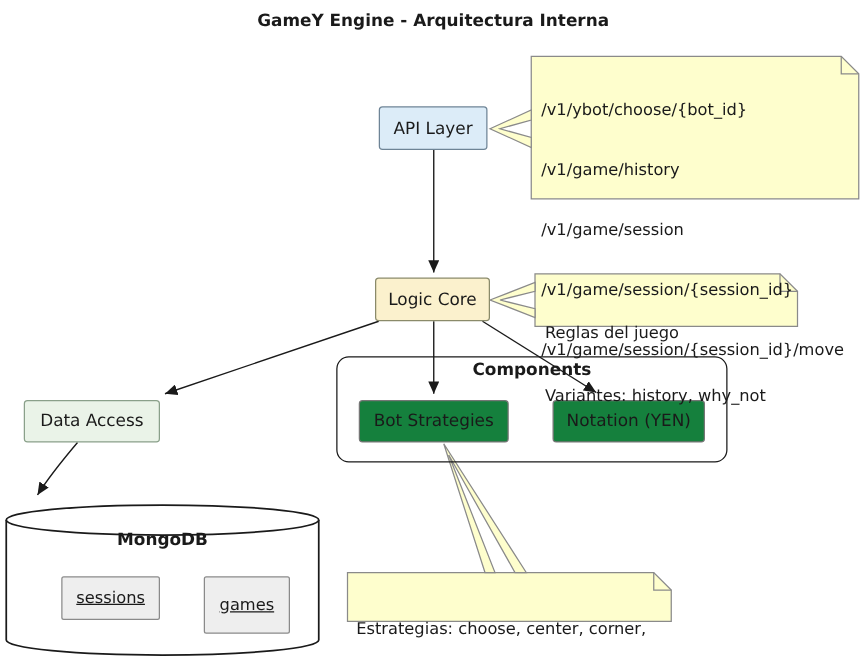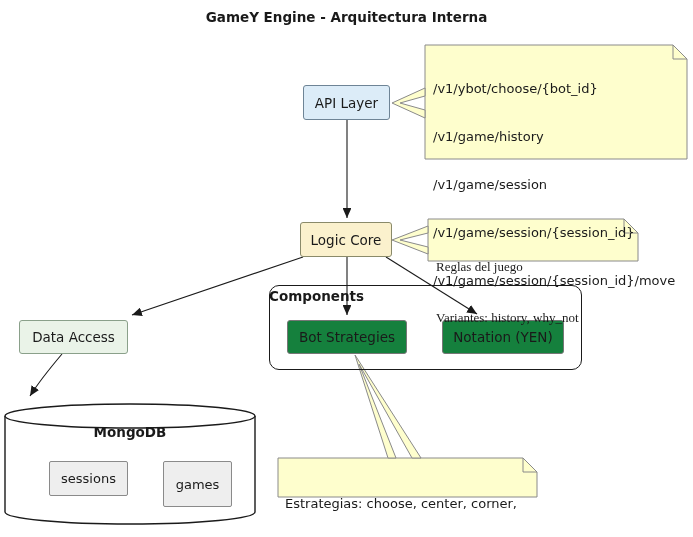--- a/index.html
+++ b/index.html
@@ -20,44 +20,44 @@
     position: absolute; box-sizing: border-box;
     display: flex; align-items: center; justify-content: center;
     font-size: 13.5px; border: 1px solid #767676; border-radius: 3px;
     background: #15803d; white-space: nowrap;
   }
   .node.api    { left: 303px; top: 85px;  width: 87px;  height: 35px; background: var(--api-fill); border-color: #6e8496; }
   .node.core   { left: 300px; top: 222px; width: 92px;  height: 35px; background: var(--core-fill); border-color: #8a8a6a; }
   .node.data   { left: 19px;  top: 320px; width: 109px; height: 34px; background: var(--data-fill); border-color: #8aa08a; }
   .node.bot    { left: 287px; top: 320px; width: 120px; height: 34px; }
   .node.yen    { left: 442px; top: 320px; width: 122px; height: 34px; }
-  .node.coll   { font-size: 13px; background: var(--coll-fill); border-color: #8a8a8a; border-radius: 2px; }
+  .node.coll   { font-size: 13px; background: var(--coll-fill); border-color: #8a8a8a; border-radius: 2px; text-decoration: underline; }
   .node.sessions { left: 49px;  top: 461px; width: 79px; height: 35px; }
   .node.games    { left: 163px; top: 461px; width: 69px; height: 46px; }
 
   .frame {
     position: absolute; left: 269px; top: 285px; width: 313px; height: 85px;
     box-sizing: border-box; border: 1.6px solid #1a1a1a; border-radius: 10px;
     background: transparent;
   }
   .frame-title {
     position: absolute; left: 269px; top: 288px; width: 313px;
-    font-weight: bold; font-size: 13.5px;
+    text-align: center; font-weight: bold; font-size: 13.5px;
   }
 
   .db-title {
     position: absolute; left: 5px; top: 424px; width: 250px;
     text-align: center; font-weight: bold; font-size: 13.5px;
   }
 
   .note-text {
     position: absolute; font-size: 13px; line-height: 16px; white-space: pre;
   }
   .note-text.api-note   { left: 433px; top: 49px; }
-  .note-text.rules-note { left: 436px; top: 224px; line-height: 17px; font-family: Liberation Serif, serif; }
+  .note-text.rules-note { left: 436px; top: 224px; line-height: 17px; }
   .note-text.strat-note { left: 285px; top: 461px; line-height: 17px; }
 </style>
 </head>
 <body>
 
 <svg class="layer" viewBox="0 0 693 537">
   <defs>
     <marker id="arrow" viewBox="0 0 10 8" refX="9" refY="4" markerWidth="10" markerHeight="8" orient="auto">
       <path d="M0,0 L9,4 L0,8 Z" fill="#1a1a1a"></path>
     </marker>

